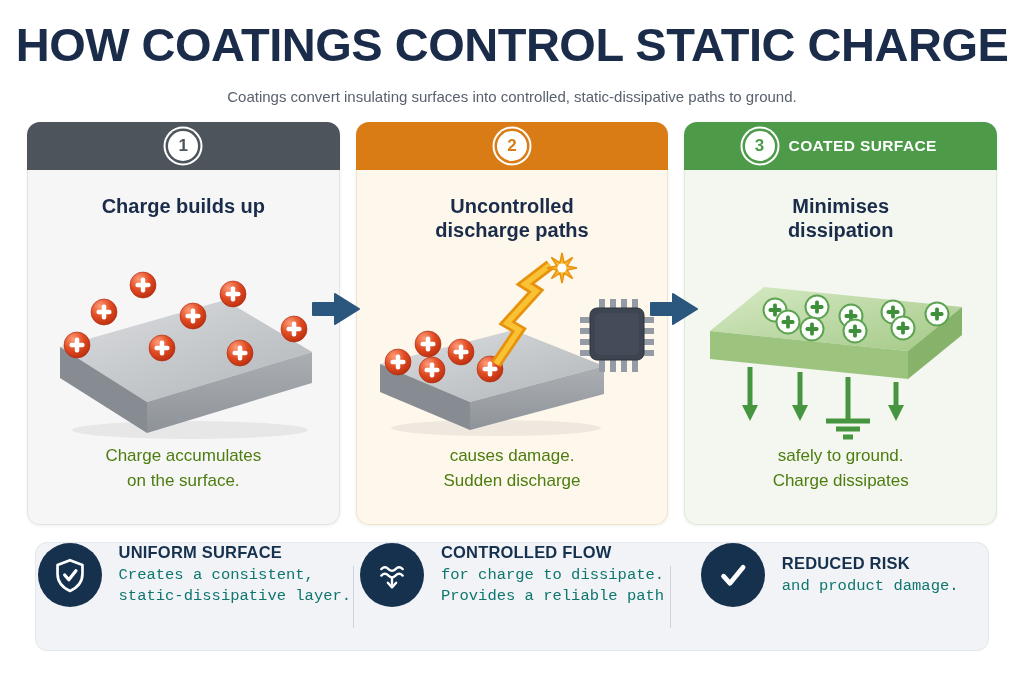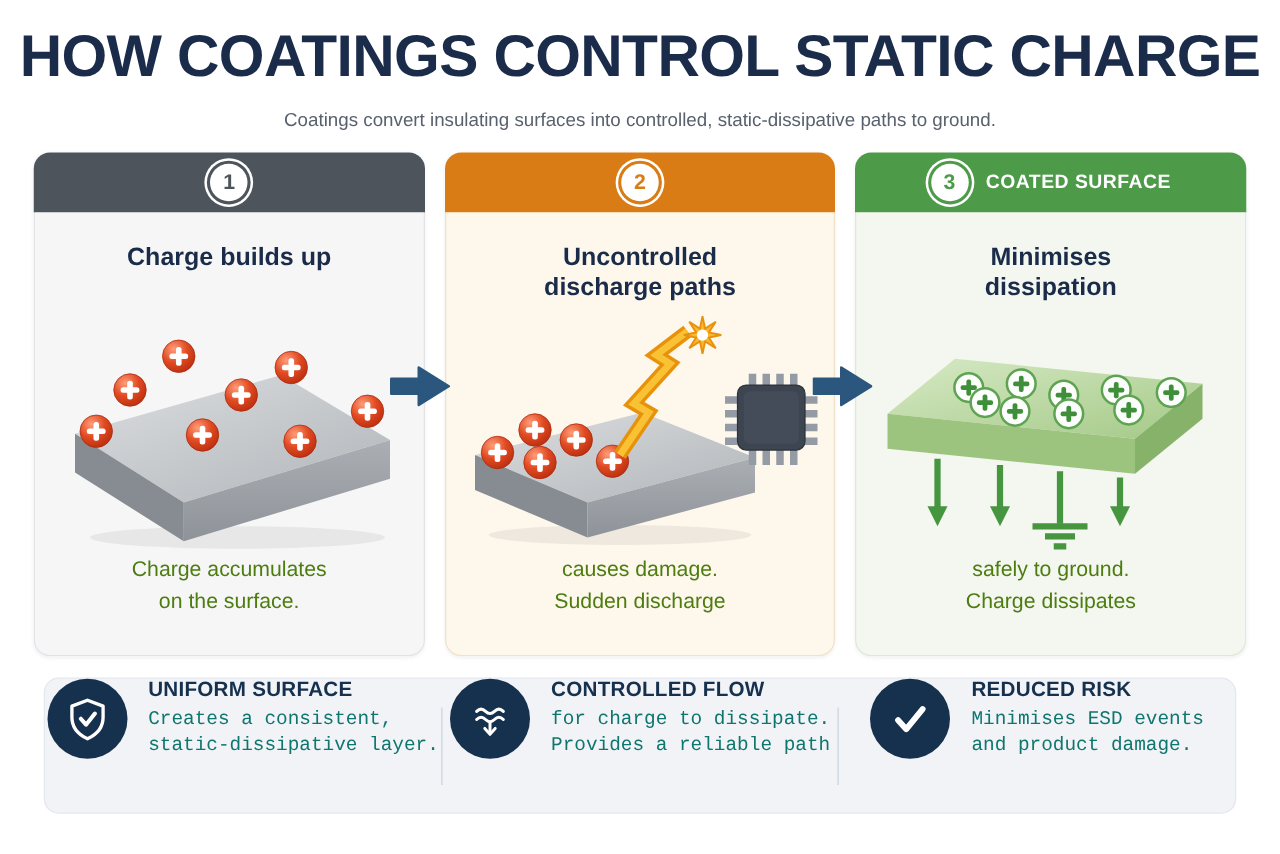--- a/index.html
+++ b/index.html
@@ -279,19 +279,18 @@
 
   <div class="feature">
     <div class="icon-circle">
       <svg width="38" height="38" viewBox="0 0 64 64">
         <path d="M16,34 L27,46 L49,19" fill="none" stroke="#fff" stroke-width="8" stroke-linecap="round" stroke-linejoin="round"></path>
       </svg>
     </div>
     <div class="f-text">
       <div class="f-title">REDUCED RISK</div>
       <div class="f-desc">
-        <span style="display:block">Minimises ESD events</span>
         <span style="display:block">and product damage.</span>
       </div>
     </div>
   </div>
 
 </div>
 
 </body></html>

